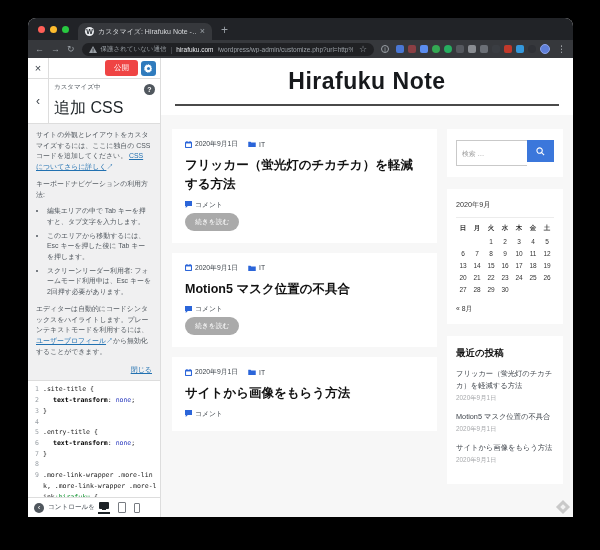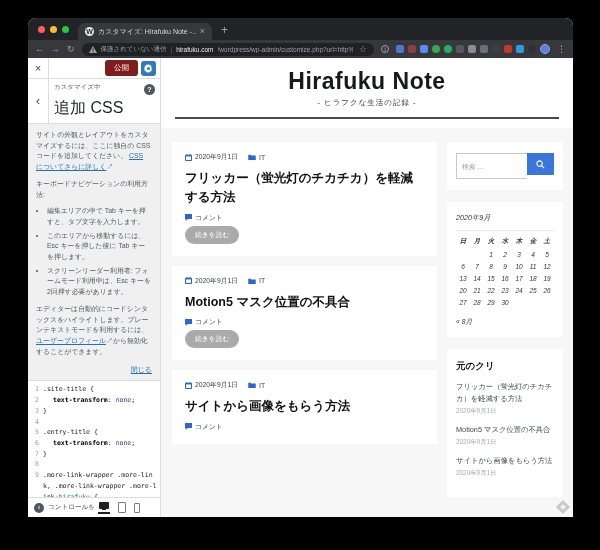--- a/index.html
+++ b/index.html
@@ -33,21 +33,21 @@
   .dots { color:#c3c6ca; font-size:9px; }
 
   
   .main { display:flex; height:459px; background:#f7f7f7; }
 
   
   .panel { width:133px; flex-shrink:0; background:#f0f0f1; display:flex; flex-direction:column; border-right:1px solid #ddd; }
   .panel-header { height:21px; background:#fff; border-bottom:1px solid #ddd; display:flex; align-items:center; flex-shrink:0; }
   .panel-x { width:21px; height:21px; border-right:1px solid #ddd; display:flex; align-items:center; justify-content:center; color:#3c434a; font-size:11px; }
   .pub-wrap { margin-left:auto; display:flex; gap:3px; align-items:center; padding-right:4px; }
-  .publish-btn { background:#7f1d1d; color:#fff; font-size:7.5px; padding:3px 9px; border-radius:3px; }
+  .publish-btn { background:#ef4444; color:#fff; font-size:7.5px; padding:3px 9px; border-radius:3px; }
   .gear-btn { background:#2f7bbd; width:15px; height:15px; border-radius:3px; display:flex; align-items:center; justify-content:center; }
   .sec-header { background:#fff; border-bottom:1px solid #ddd; display:flex; align-items:stretch; flex-shrink:0; }
   .back-btn { width:21px; border-right:1px solid #ddd; display:flex; align-items:center; justify-content:center; color:#3c434a; font-size:12px; }
   .sec-titles { flex:1; padding:4px 5px; min-width:0; }
   .sec-status { font-size:6.5px; color:#50575e; }
   .sec-title { font-size:16px; color:#1d2327; margin-top:6px; }
   .help-btn { align-self:flex-start; margin:5px 5px 0 0; width:11px; height:11px; border-radius:50%; background:#50575e; color:#fff; font-size:7px; font-weight:bold; display:flex; align-items:center; justify-content:center; flex-shrink:0; }
   .desc-wrap { padding:6px 8px 2px; color:#50575e; font-size:6.9px; line-height:1.55; }
   .desc-wrap p { margin-bottom:6px; }
   a.blue { color:#2271b1; text-decoration:underline; }
@@ -88,21 +88,21 @@
   .meta-item { display:flex; gap:3px; align-items:center; font-size:6.8px; color:#3c434a; }
   .a-title { font-size:12.5px; font-weight:bold; color:#121212; line-height:1.55; margin:7px 0 5px; }
   .excerpt { font-size:7.6px; color:#333; line-height:1.75; margin:7px 0 9px; }
   .more-btn { display:inline-block; background:#aaaaaa; color:#fff; font-size:6.8px; padding:4px 10px; border-radius:10px; }
 
   .col-side { width:116px; display:flex; flex-direction:column; gap:12px; }
   .search-card { padding:11px 9px; display:flex; }
   .search-input { flex:1; min-width:0; border:1px solid #c9c9c9; border-right:none; height:20px; font-size:6.8px; padding:12px 5px; color:#555; background:#fff; font-family:"Liberation Sans",sans-serif; }
   .search-input::placeholder { color:#9a9a9a; }
   .search-btn { width:27px; height:22px; background:#3b77db; border:none; display:flex; align-items:center; justify-content:center; flex-shrink:0; }
-  .cal-card { padding:11px 9px 9px;font-style:italic; }
+  .cal-card { padding:11px 9px 9px; }
   .cal-caption { font-size:7.2px; color:#333; margin-bottom:7px; }
   .cal-grid { display:grid; grid-template-columns:repeat(7,1fr); row-gap:5px; font-size:6.5px; color:#333; text-align:center; border-top:1px solid #ececec; padding-top:6px; }
   .cal-head { font-weight:bold; }
   .cal-prev { display:inline-block; font-size:6.8px; color:#333; margin-top:11px; }
   .recent-card { padding:11px 9px; }
   .recent-heading { font-size:9.5px; font-weight:bold; color:#111; margin-bottom:8px; }
   .post-title { font-size:7.3px; color:#40464d; line-height:1.65; }
   .post-date { font-size:6.4px; color:#a8aaad; margin:2px 0 8px; }
   .edit-diamond { position:absolute; right:5px; bottom:5px; width:10px; height:10px; background:#c9c9c9; transform:rotate(45deg); display:flex; align-items:center; justify-content:center; }
   .edit-diamond span { width:4px; height:4px; background:#f2f2f2; }
@@ -255,21 +255,20 @@
           <span class="dev-tablet"></span>
           <span class="dev-phone"></span>
         </div>
       </div>
     </div>
 
     <div class="preview">
 
       <div class="site-header">
         <div class="site-title">Hirafuku Note</div>
-        <div class="site-tagline">- ヒラフクな生活の記録 -</div>
         <div class="site-rule"></div>
       </div>
 
       <div class="content">
 
         <div class="col-main">
 
           <div class="card article">
             <div class="meta-row">
               <span class="meta-item">
@@ -416,21 +415,21 @@
                 <span>29</span>
                 <span>30</span>
                 <span></span>
                 <span></span>
                 <span></span>
             </div>
             <span class="cal-prev">« 8月</span>
           </div>
 
           <div class="card recent-card">
-            <div class="recent-heading">元のクリ</div>
+            <div class="recent-heading">最近の投稿</div>
             <div>
               <div class="post-title">フリッカー（蛍光灯のチカチカ）を軽減する方法</div>
               <div class="post-date">2020年9月1日</div>
             </div>
             <div>
               <div class="post-title">Motion5 マスク位置の不具合</div>
               <div class="post-date">2020年9月1日</div>
             </div>
             <div>
               <div class="post-title">サイトから画像をもらう方法</div>

